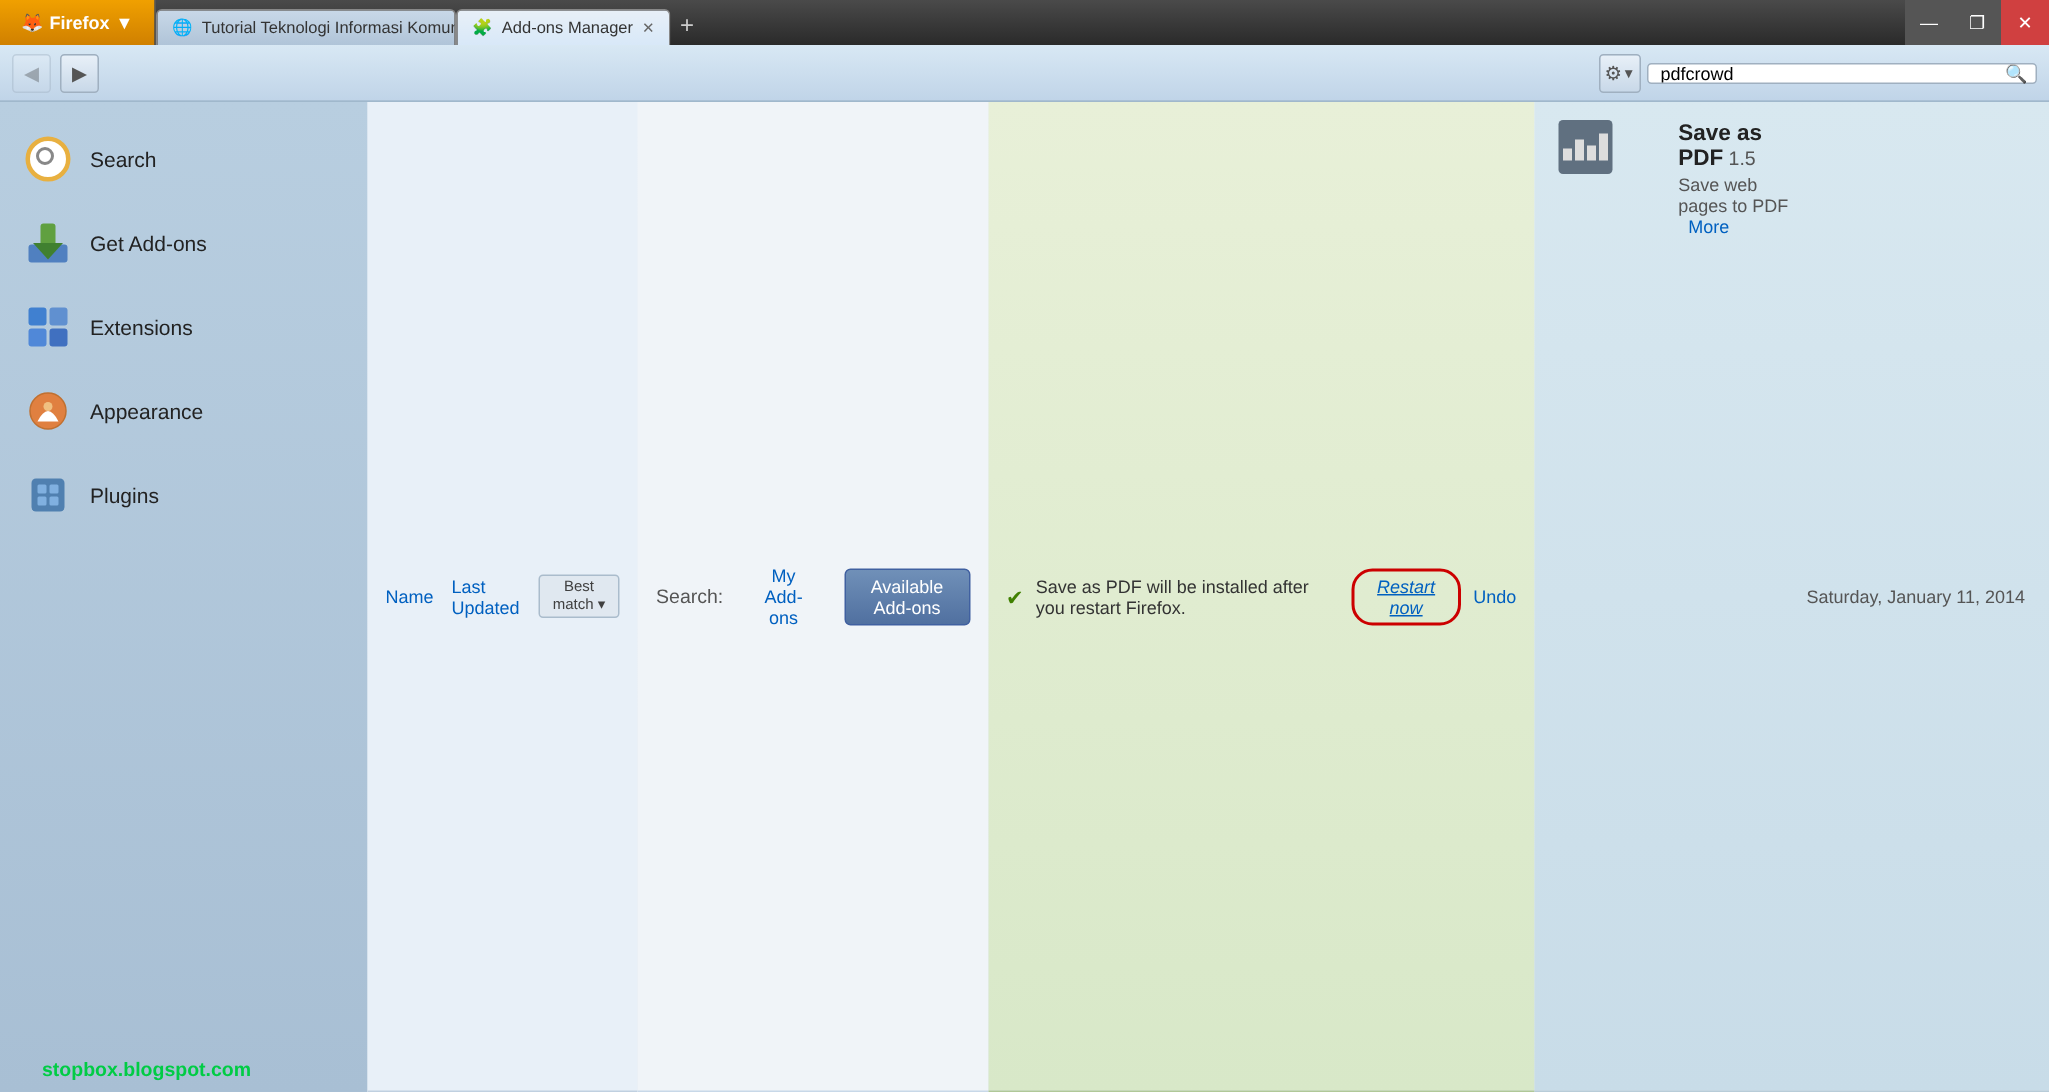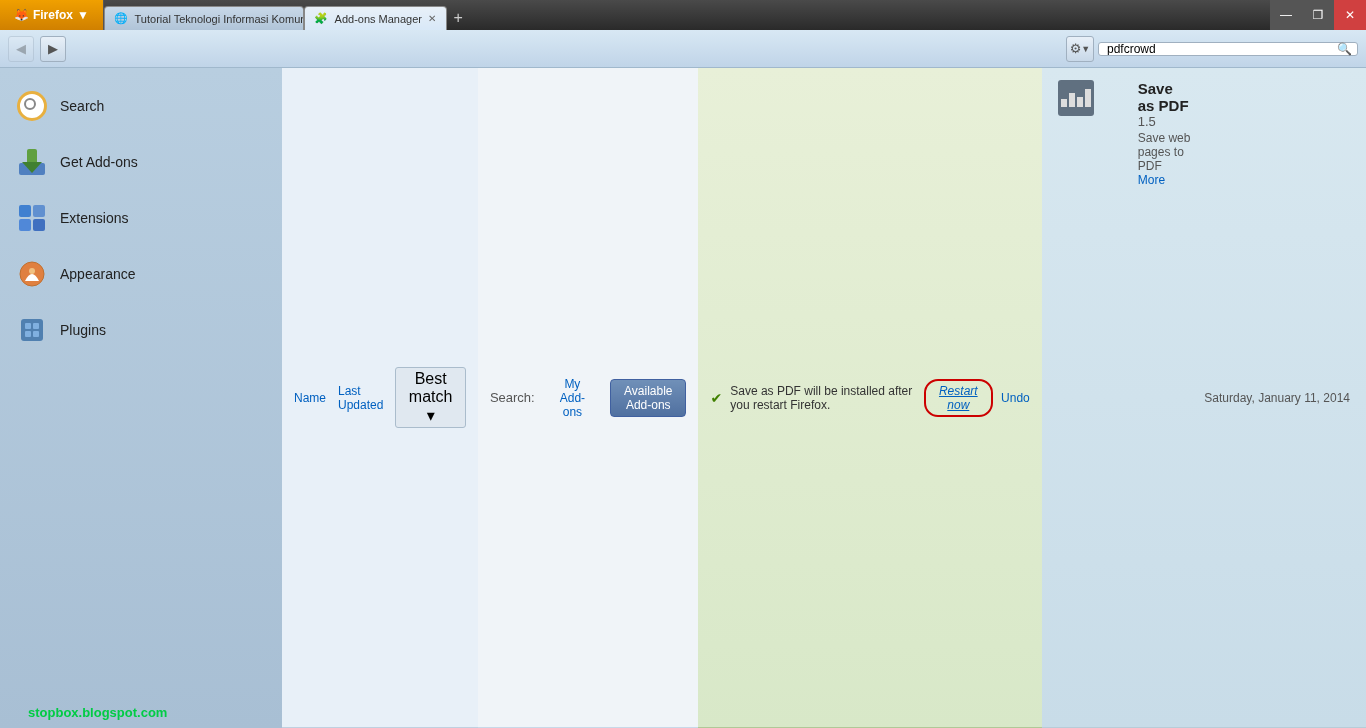--- a/index.html
+++ b/index.html
@@ -159,21 +159,21 @@
     }
 
     
     .content-area {
       display: flex;
       height: calc(728px - 30px - 38px);
     }
 
     
     .sidebar {
-      width: 282px;
+      width: 245px;
       background: linear-gradient(to bottom, #b8cee0, #a8bfd4);
       padding: 10px 0;
       flex-shrink: 0;
       text-align: center;
     }
     .sidebar-item {
       display: flex;
       align-items: center;
       padding: 12px 16px;
       gap: 12px;
@@ -243,22 +243,22 @@
     .sort-link {
       color: #0060c0;
       cursor: pointer;
       text-decoration: none;
     }
     .sort-dropdown {
       background: #e0e8f0;
       border: 1px solid #aabccc;
       border-radius: 3px;
       padding: 2px 8px;
-      font-size: 16px;
-      color: #000000;
+      font-size: 10px;
+      color: #404040;
       cursor: pointer;
     }
 
     
     .search-bar {
       background: #f0f4f8;
       padding: 6px 12px;
       display: flex;
       align-items: center;
       gap: 8px;

